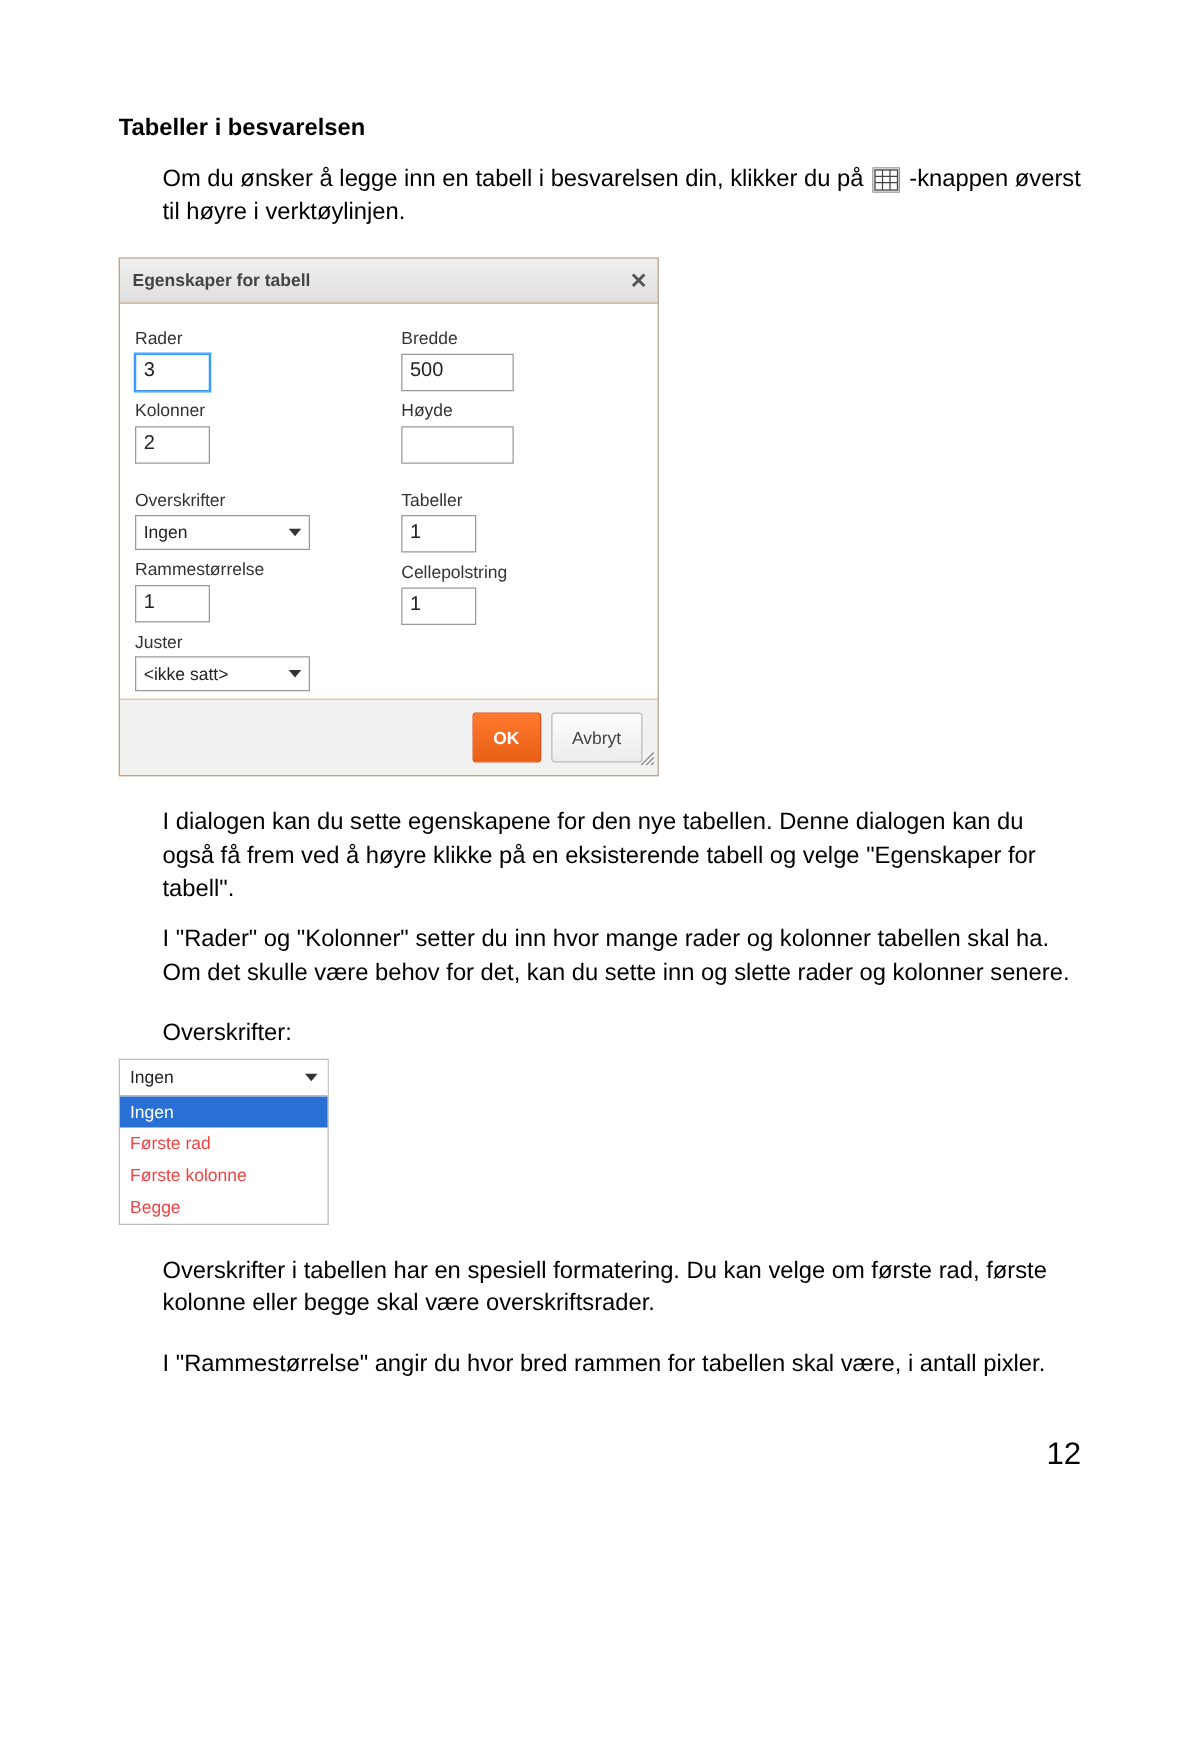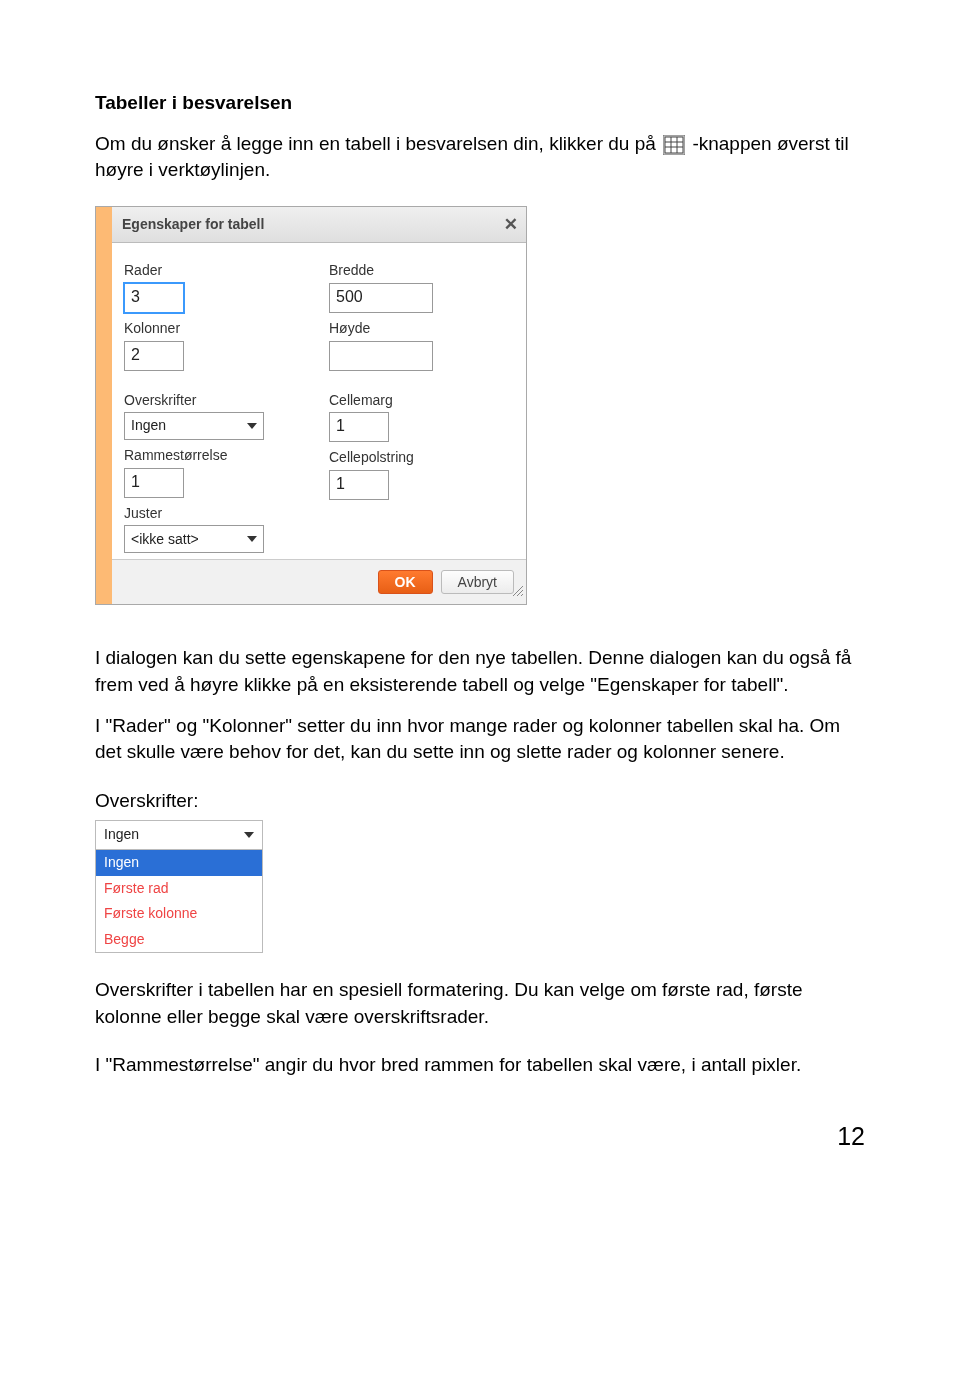--- a/index.html
+++ b/index.html
@@ -11,41 +11,41 @@
     padding: 90px 95px 40px 95px;
     width: 960px;
     line-height: 1.4;
   }
   .heading {
     font-weight: bold;
     margin-bottom: 14px;
   }
   .para {
     margin-bottom: 14px;
+    margin-left: 35px;
   }
   .para.spaced {
     margin-bottom: 22px;
   }
   .inline-icon {
     display: inline-block;
     vertical-align: middle;
     margin: 0 2px;
   }
   .inline-icon svg { display: block; }
 
   
   .dialog {
     width: 432px;
     border: 1px solid #a9a9a9;
     background: #fdba74;
     font-family: Verdana, Arial, sans-serif;
     font-size: 14px;
-    margin: 10px 0 40px 0;
-    position: relative;
-    padding-left: 16px;
+    margin: 10px 0 24px 0;
+    position: relative;
   }
   .dialog-header {
     background: linear-gradient(#efefef, #dfdfdf);
     border-bottom: 1px solid #bbb;
     padding: 8px 10px;
     font-weight: bold;
     color: #444;
     position: relative;
   }
   .dialog-close {
@@ -76,21 +76,21 @@
   .text-input {
     height: 30px;
     border: 1px solid #999;
     background: #fff;
     font-size: 16px;
     padding: 2px 6px;
     color: #222;
   }
   .text-input.narrow { width: 60px; }
   .text-input.narrow.sel { border-color: #3b99fc; box-shadow: 0 0 0 1px #3b99fc; }
-  .text-input.wide { width: 104px; }
+  .text-input.wide { width: 90px; }
   .select {
     height: 28px;
     border: 1px solid #999;
     background: #fff;
     font-size: 14px;
     padding: 2px 22px 2px 6px;
     position: relative;
     display: inline-flex;
     align-items: center;
     color: #222;
@@ -115,21 +115,21 @@
   .dialog-footer {
     background: #f1f1f1;
     border-top: 1px solid #ccc;
     padding: 10px 12px;
     display: flex;
     justify-content: flex-end;
     gap: 8px;
     position: relative;
   }
   .btn {
-    height: 24px;
+    height: 40px;
     padding: 0 16px;
     border: 1px solid #bbb;
     border-radius: 3px;
     font-size: 14px;
     display: inline-flex;
     align-items: center;
     cursor: pointer;
   }
   .btn.primary {
     background: linear-gradient(#ff7a2f, #e85f15);
@@ -242,21 +242,21 @@
 
       <div class="col">
         <div class="field-label">Bredde</div>
         <div class="text-input wide">500</div>
 
         <div class="field-label">Høyde</div>
         <div class="text-input wide"></div>
 
         <div style="height:14px"></div>
 
-        <div class="field-label">Cellemarg</div>
+        <div class="field-label">Tabeller</div>
         <div class="text-input narrow">1</div>
 
         <div class="field-label">Cellepolstring</div>
         <div class="text-input narrow">1</div>
       </div>
     </div>
 
   </div>
   <div class="dialog-footer">
     <div class="btn primary">OK</div>

